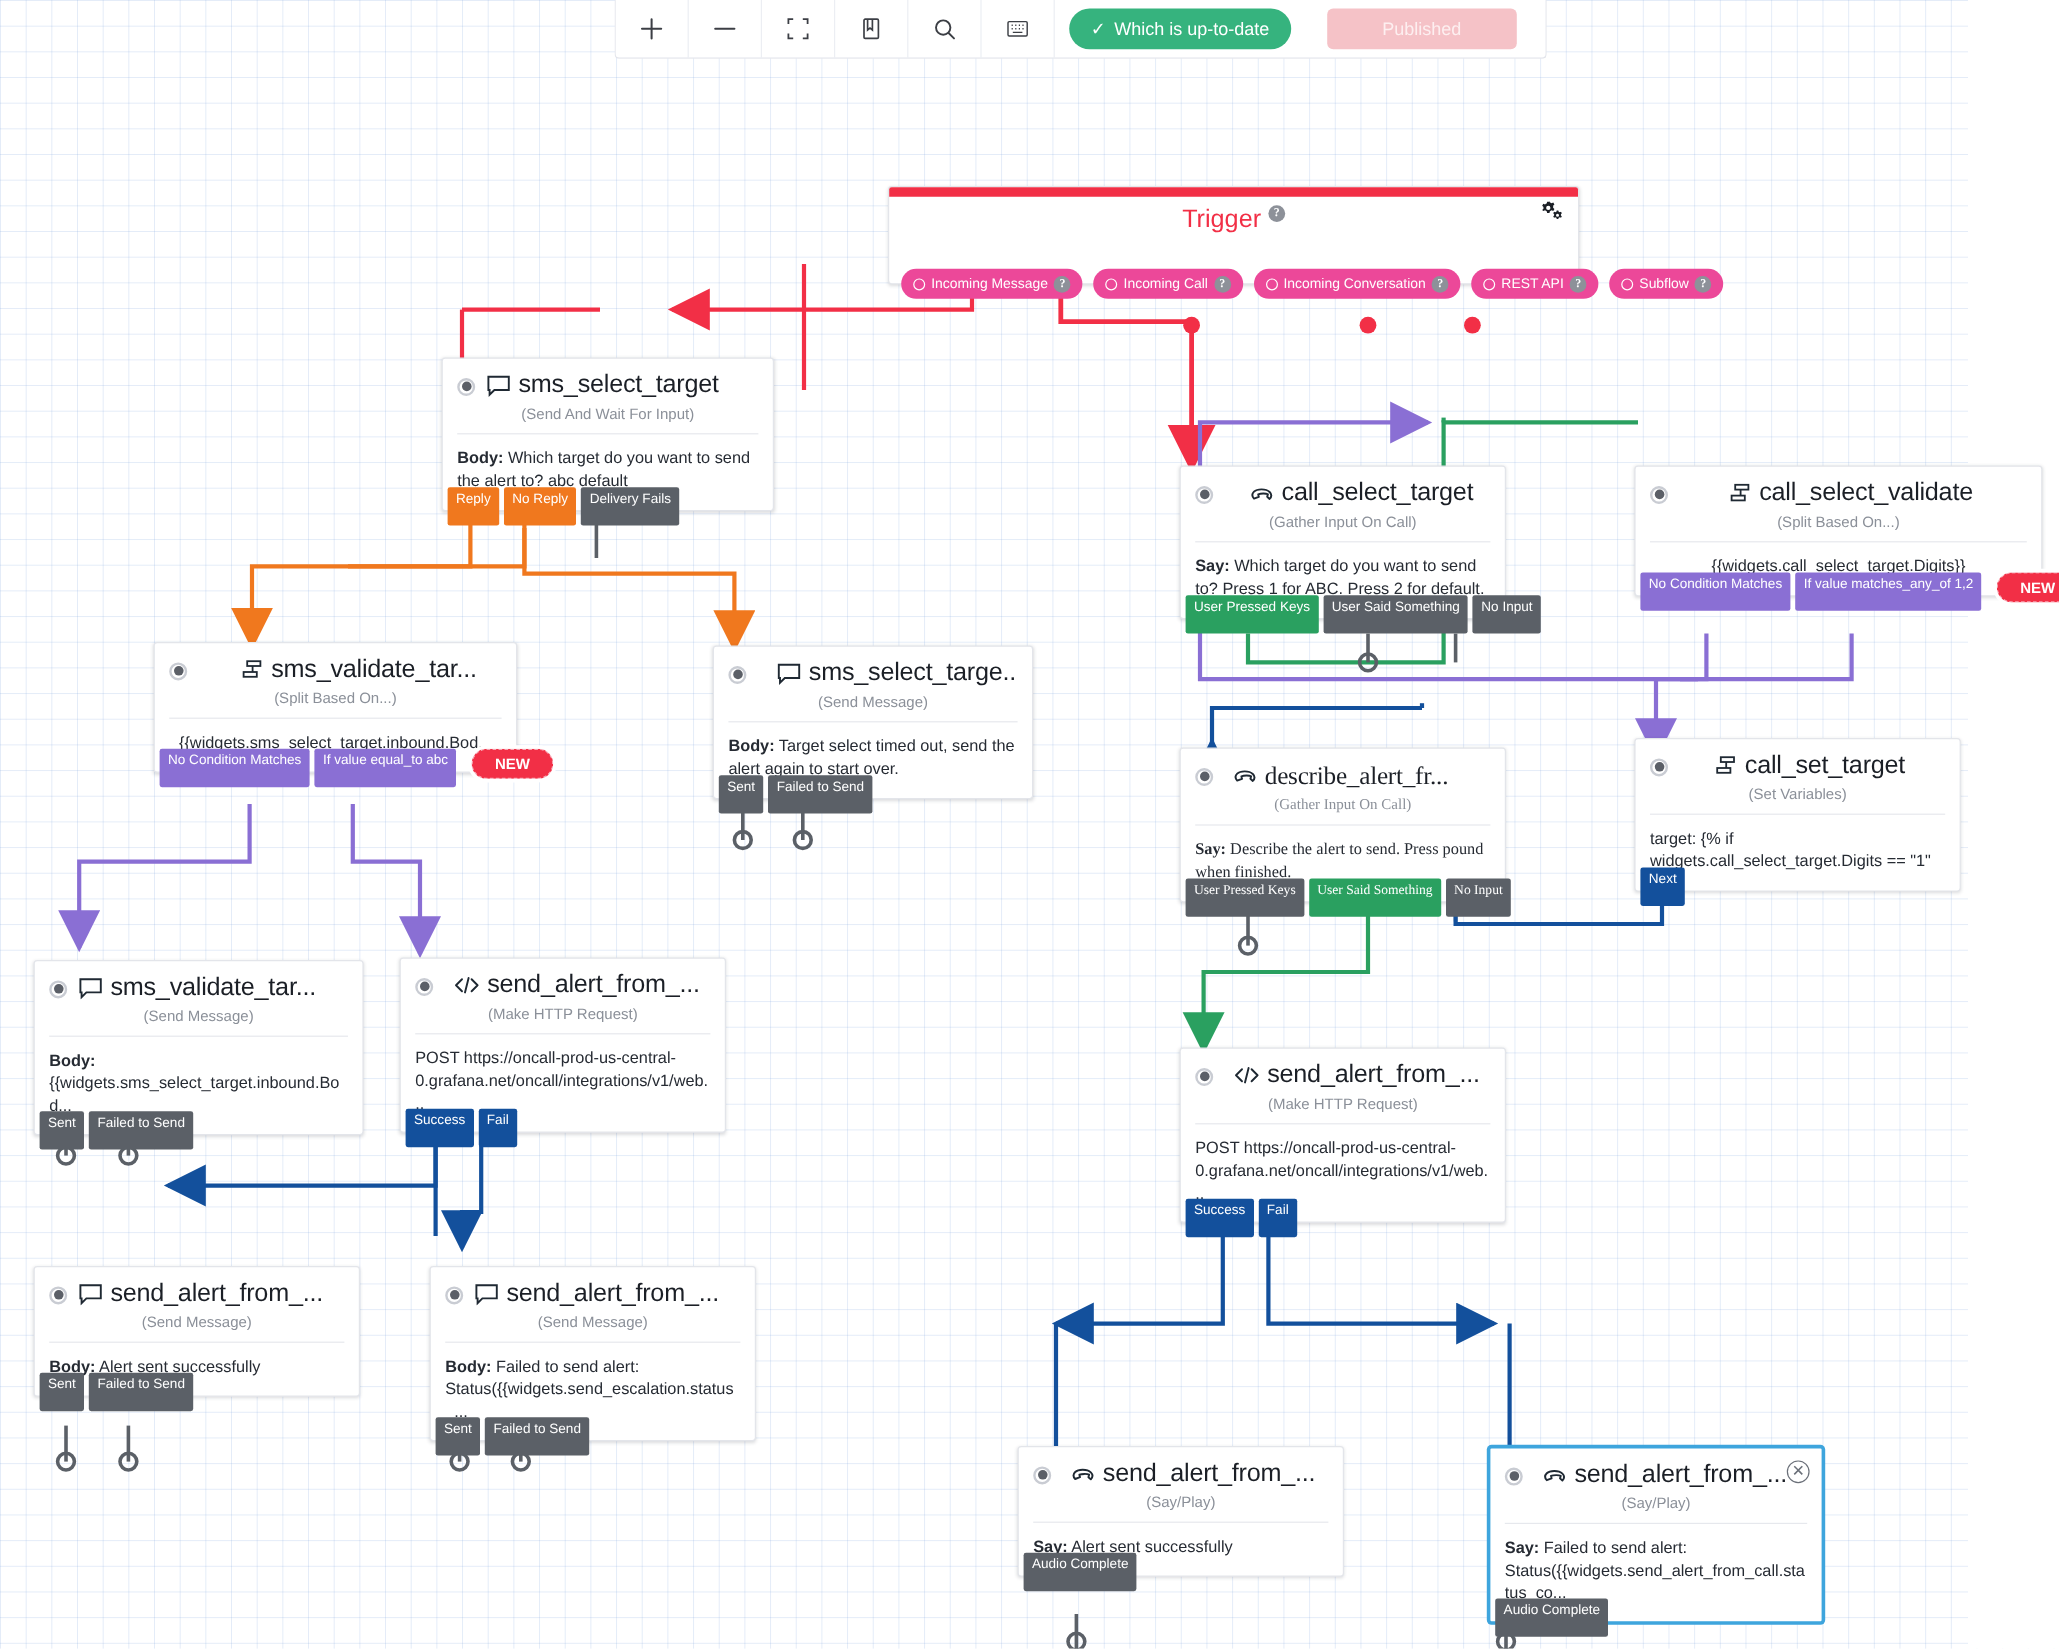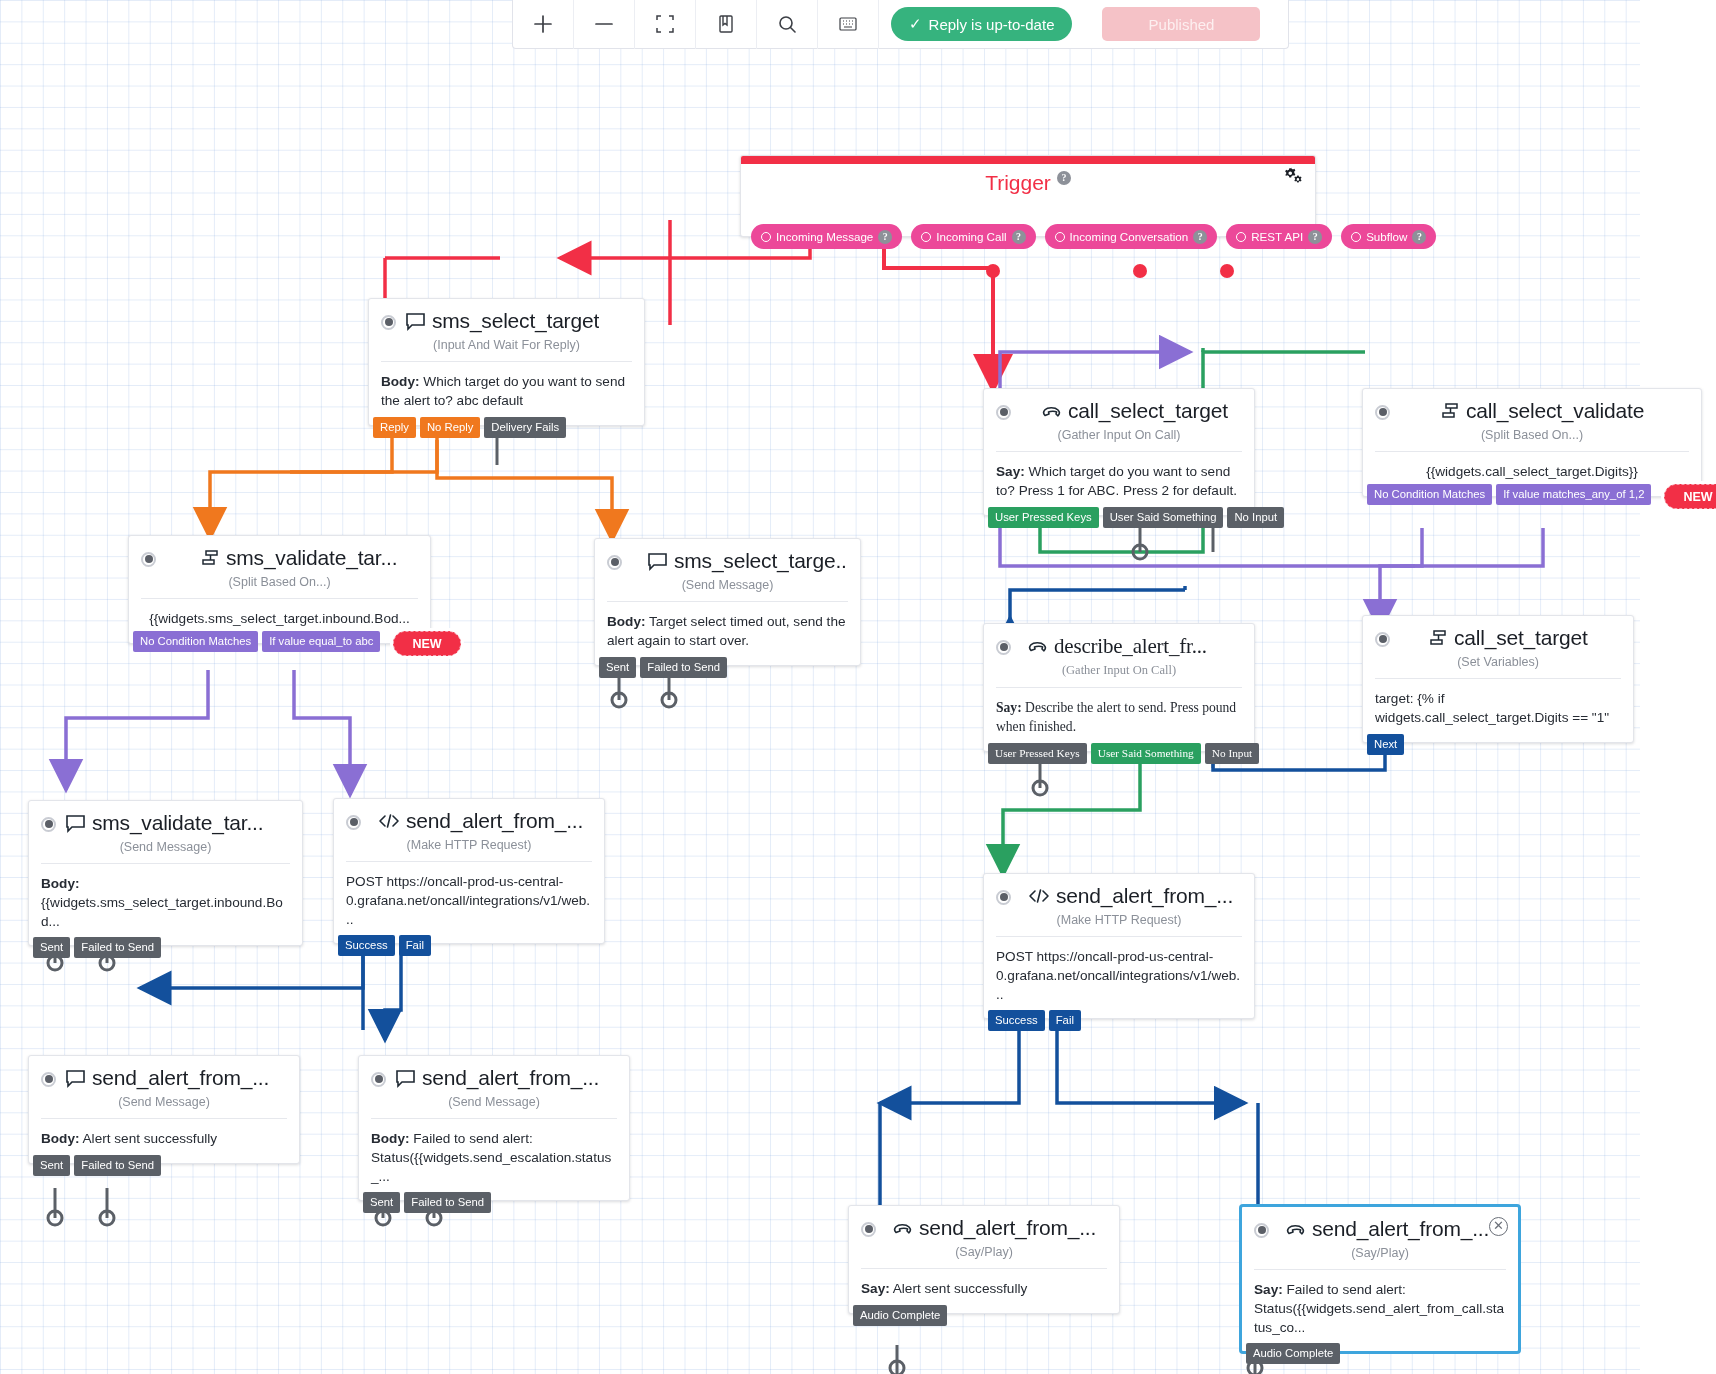--- a/index.html
+++ b/index.html
@@ -84,21 +84,21 @@
     border-radius:50%; border:1.5px solid #6b7079; color:#6b7079;
     font-size:13px; line-height:16px; text-align:center; cursor:pointer;
   }
   .gear {
     position:absolute; right:12px; top:10px; cursor:pointer; color:#1b1f26;
   }
 
   
   .outs { position:absolute; left:0; bottom:-13px; display:flex; gap:4px; padding-left:4px; z-index:25; }
   .out {
-    height:21px; padding:0 7px; font-size:11.3px; color:#fff; line-height:21px;
+    height:32px; padding:0 7px; font-size:11.3px; color:#fff; line-height:21px;
     border-radius:2px; white-space:nowrap; cursor:pointer;
   }
   .o-grey   { background:#5b6067; }
   .o-orange { background:#f0781e; }
   .o-purple { background:#8a6fd4; }
   .o-green  { background:#2aa060; }
   .o-blue   { background:#13509c; }
   .o-new {
     height:25px; padding:0 18px; line-height:25px; font-size:12.5px; font-weight:bold;
     color:#fff; background:#f22f46; border-radius:13px; border:1.5px dashed #f8a3b0;
@@ -268,21 +268,21 @@
       </svg>
     </div>
     <div class="tb-btn">
       <svg width="22" height="22" viewBox="0 0 22 22" fill="none" stroke="#3c3f45" stroke-width="1.2">
         <rect x="3" y="5" width="16" height="12" rx="1"></rect>
         <path d="M6 8h1M9 8h1M12 8h1M15 8h1M6 11h1M9 11h1M12 11h1M15 11h1M7 14h8"></path>
       </svg>
     </div>
     <div class="status-pill">
       <span>✓</span>
-      <span>Reply is up-to-date</span>
+      <span>Which is up-to-date</span>
     </div>
     <div class="pub-btn">Published</div>
   </div>
 
   <div id="trigger">
     <div class="redbar"></div>
     <div class="trig-title">
       <span>Trigger</span>
       <span class="qmark">?</span>
     </div>
@@ -326,21 +326,21 @@
       <span class="dot">
           <i></i>
         </span>
       <span class="w-icon">
         <svg width="21" height="19" viewBox="0 0 21 19" fill="none" stroke="#1f2933" stroke-width="1.6">
           <path d="M2 2h17v11H7l-4 4v-4H2z"></path>
         </svg>
       </span>
       <span class="title">sms_select_target</span>
     </div>
-    <div class="subtitle">(Input And Wait For Reply)</div>
+    <div class="subtitle">(Send And Wait For Input)</div>
     <div class="node-sep"></div>
     <div class="node-body">
       <b>Body:</b>
       <span>Which target do you want to send the alert to? abc default</span>
     </div>
     <div class="outs">
       <span class="out o-orange">Reply</span>
       <span class="out o-orange">No Reply</span>
       <span class="out o-grey">Delivery Fails</span>
     </div>

